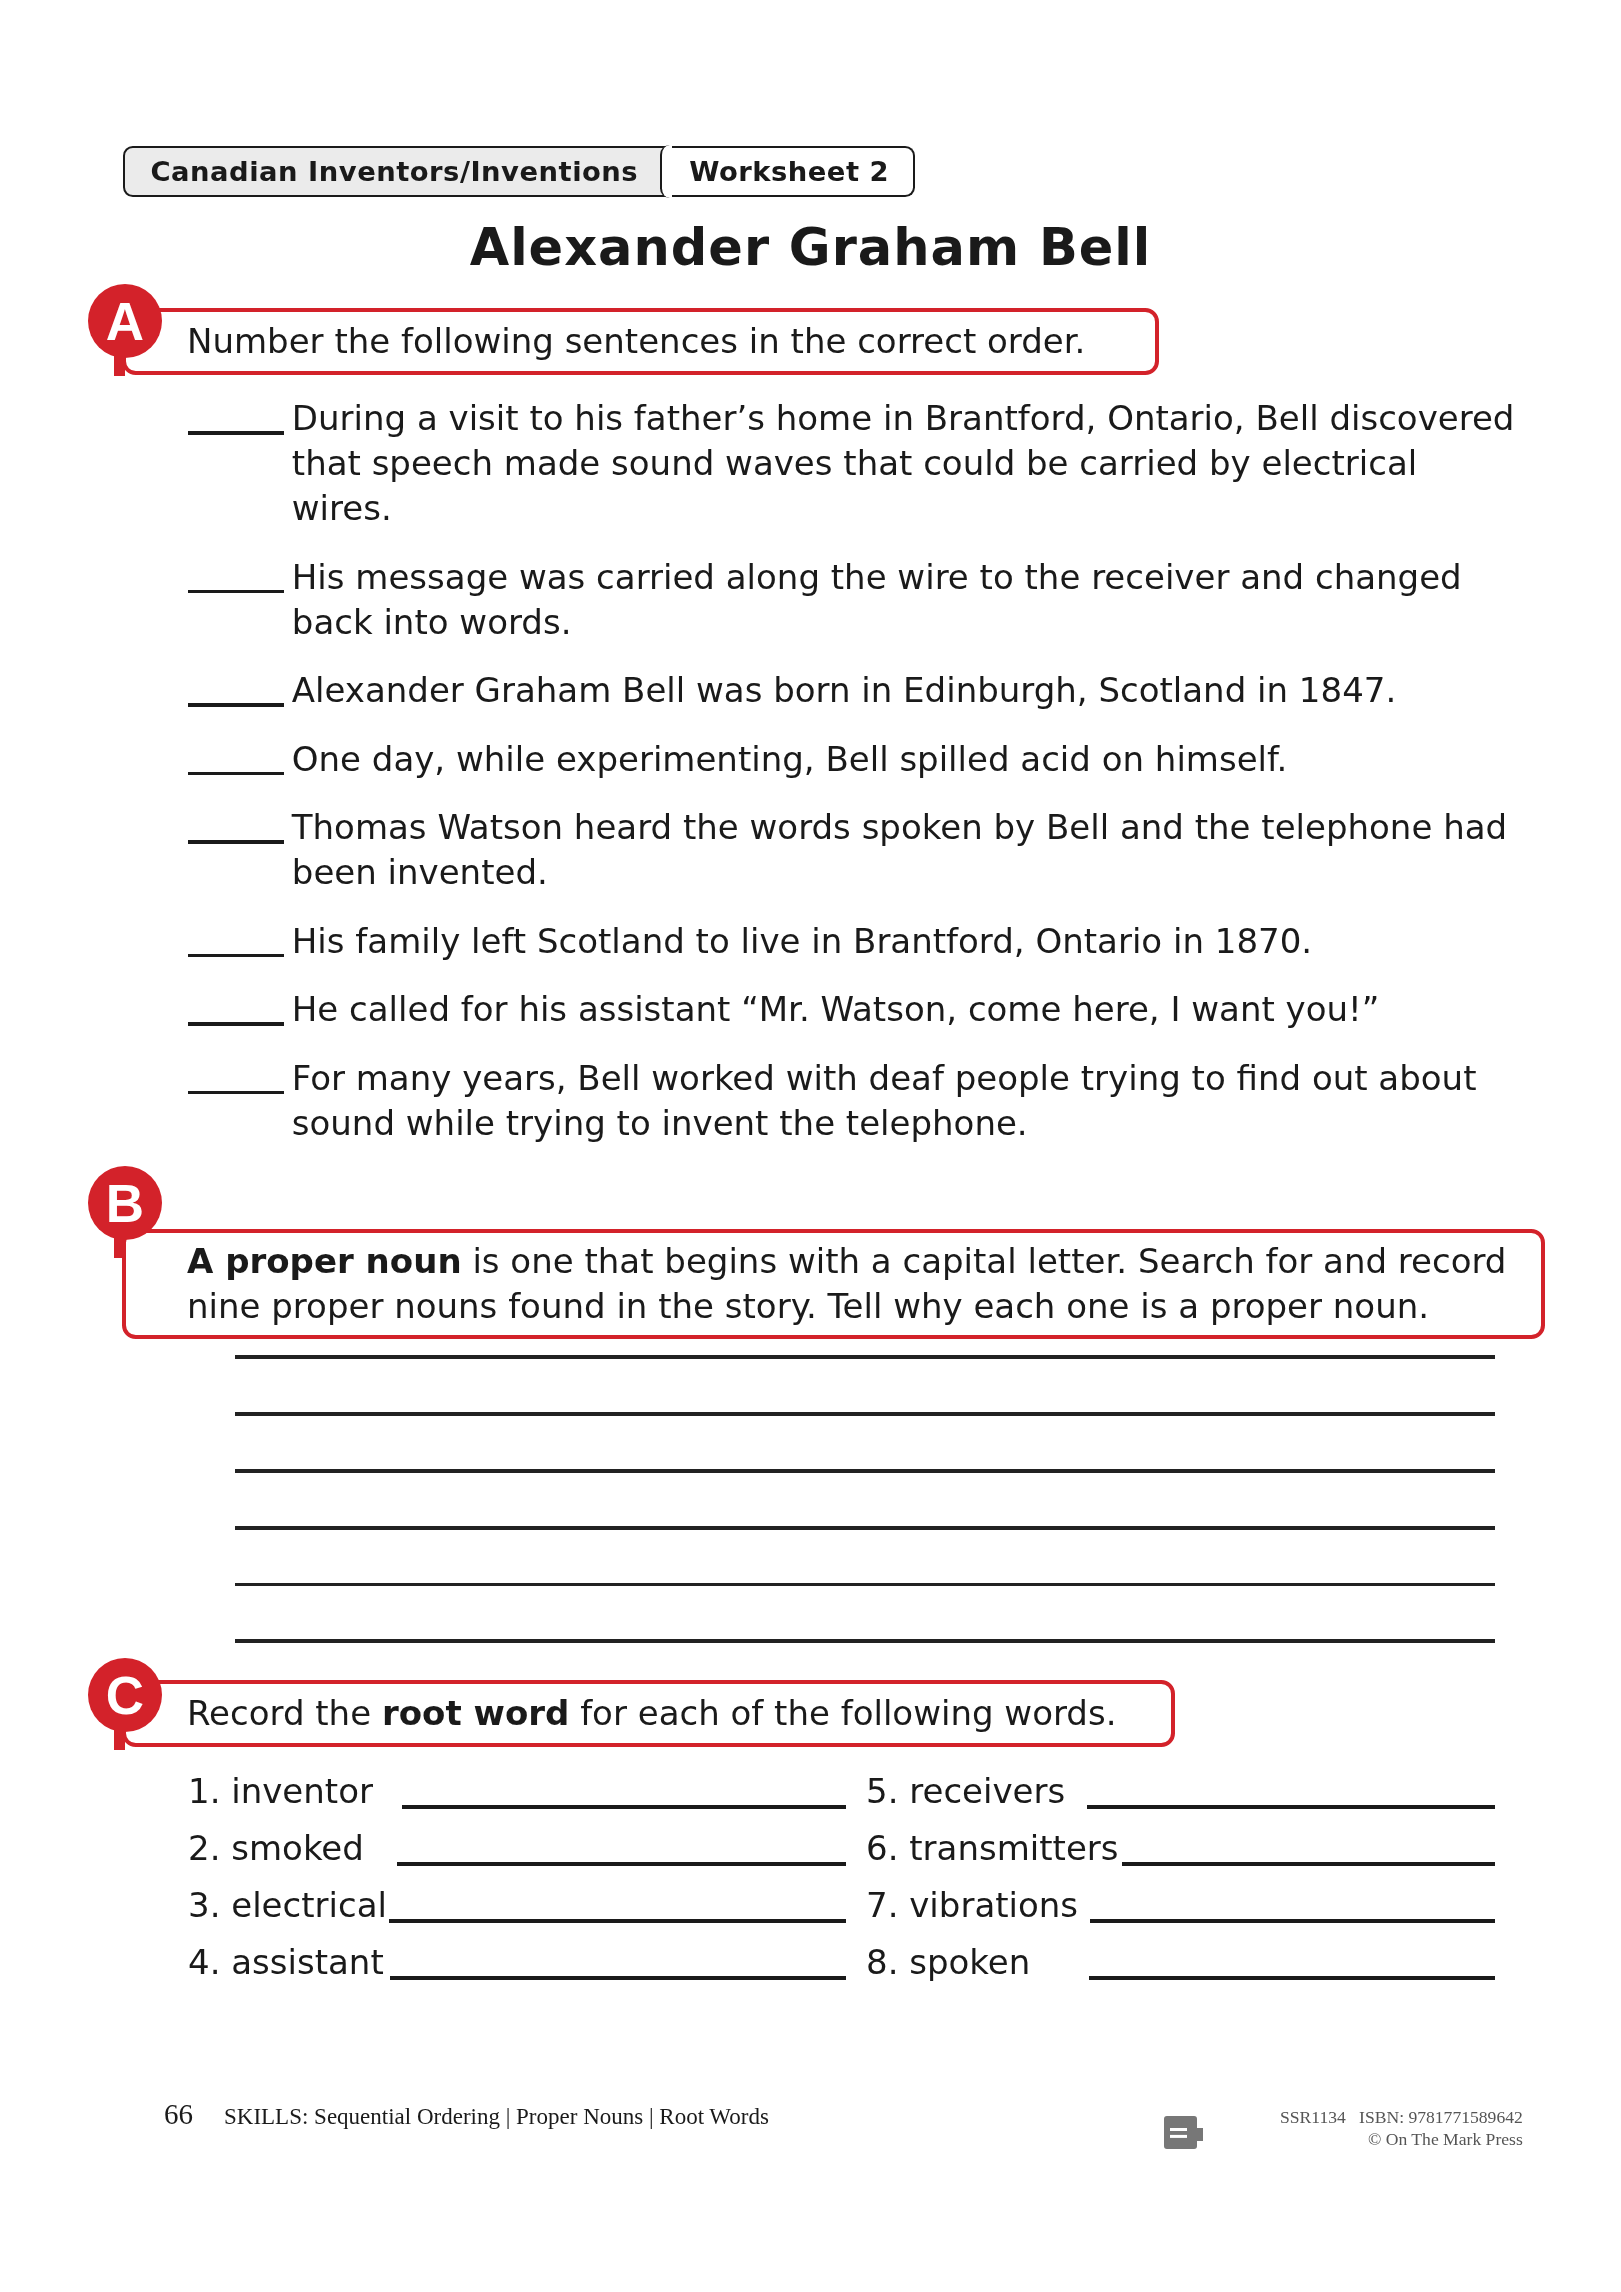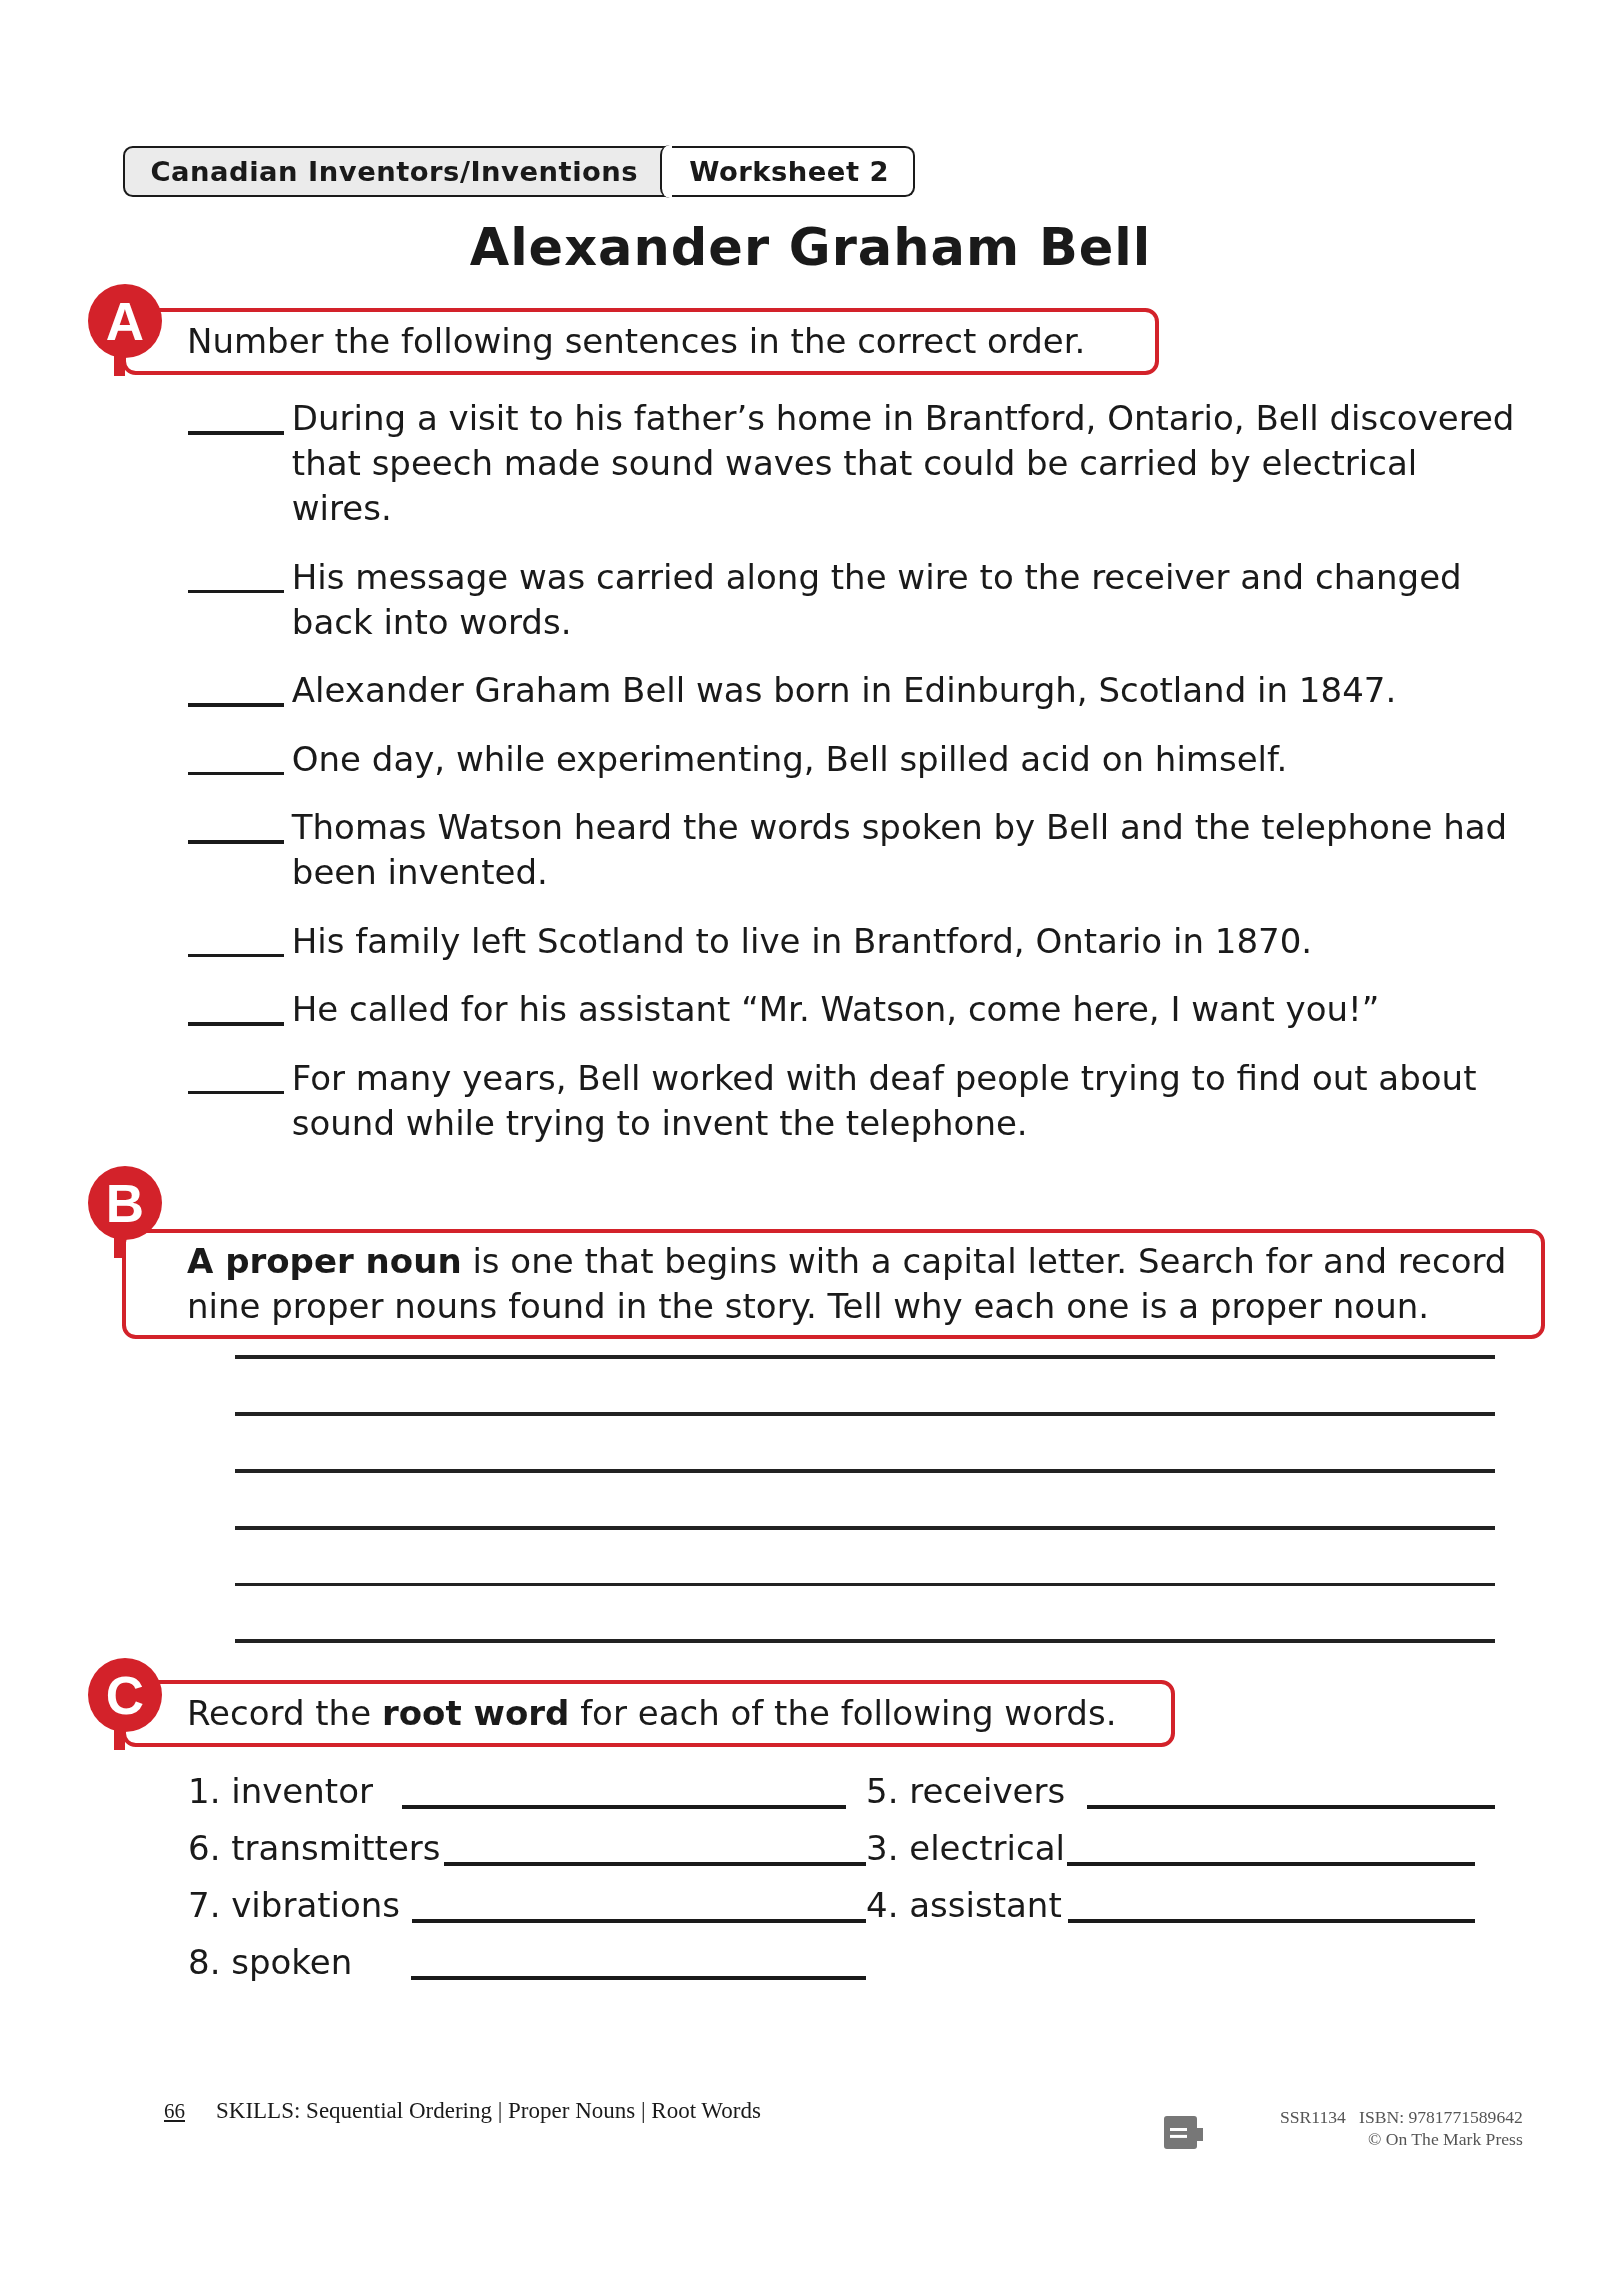--- a/index.html
+++ b/index.html
@@ -53,21 +53,21 @@
   .root-grid { position: absolute; left: 188px; top: 1770px; width: 1308px;
                display: grid; grid-template-columns: 678px 629px; row-gap: 16px; }
   .root-item { display: flex; align-items: flex-end; font-size: 34px; height: 41px; }
   .root-label { white-space: nowrap; }
   .root-line { flex: 1; height: 3.9px; background: #1a1a1a; margin-left: 11.8px; margin-bottom: 2px; }
   .root-item.left .root-line { margin-right: 19.6px; }
 
   
   .footer-left { position: absolute; left: 164px; top: 2098px; display: flex; align-items: baseline;
                  font-family: "Liberation Serif", serif; color: #1a1a1a; }
-  .page-num { font-size: 21px; margin-right: 31px; text-decoration: underline; }
+  .page-num { font-size: 29px; margin-right: 31px; }
   .skills { font-size: 23px; }
   .footer-right { position: absolute; left: 1164px; top: 2107px; display: flex; align-items: center;
                   font-family: "Liberation Serif", serif; color: #555; gap: 28px; }
   .book-icon { width: 33px; height: 33px; background: #777; border-radius: 2.9px; position: relative; margin-right: 55px; margin-top: 7.8px; }
   .book-icon::before { content: ""; position: absolute; left: 5.9px; top: 11.8px; width: 17.6px; height: 2.9px; background:#fff; box-shadow: 0 6.9px 0 #fff; }
   .book-icon::after { content: ""; position: absolute; right: -5.9px; top: 11.8px; width: 5.9px; height: 13.7px; background:#777; }
   .pub-info { font-size: 17.6px; line-height: 21.6px; text-align: right; }
 </style>
 </head>
 <body>
@@ -142,20 +142,24 @@
 
 <div class="root-grid">
   <div class="root-item left">
     <span class="root-label">1. inventor</span>
     <span class="root-line" style="margin-left:29px"></span>
   </div>
   <div class="root-item">
     <span class="root-label">5. receivers</span>
     <span class="root-line" style="margin-left:21.6px"></span>
   </div>
+  <div class="root-item left">
+    <span class="root-label">2. smoked</span>
+    <span class="root-line" style="margin-left:33px"></span>
+  </div>
   <div class="root-item">
     <span class="root-label">6. transmitters</span>
     <span class="root-line" style="margin-left:3.9px"></span>
   </div>
   <div class="root-item left">
     <span class="root-label">3. electrical</span>
     <span class="root-line" style="margin-left:2px"></span>
   </div>
   <div class="root-item">
     <span class="root-label">7. vibrations</span>

